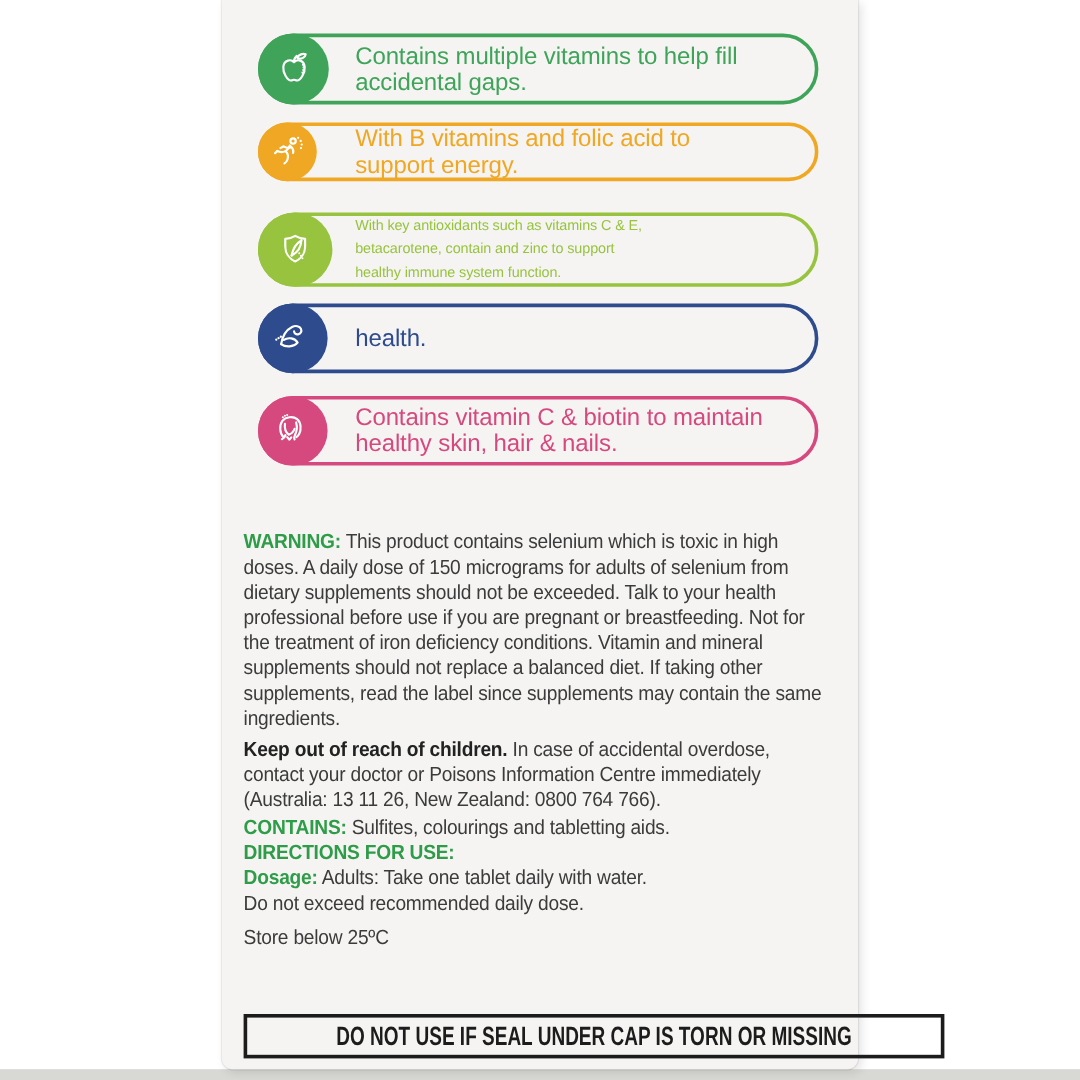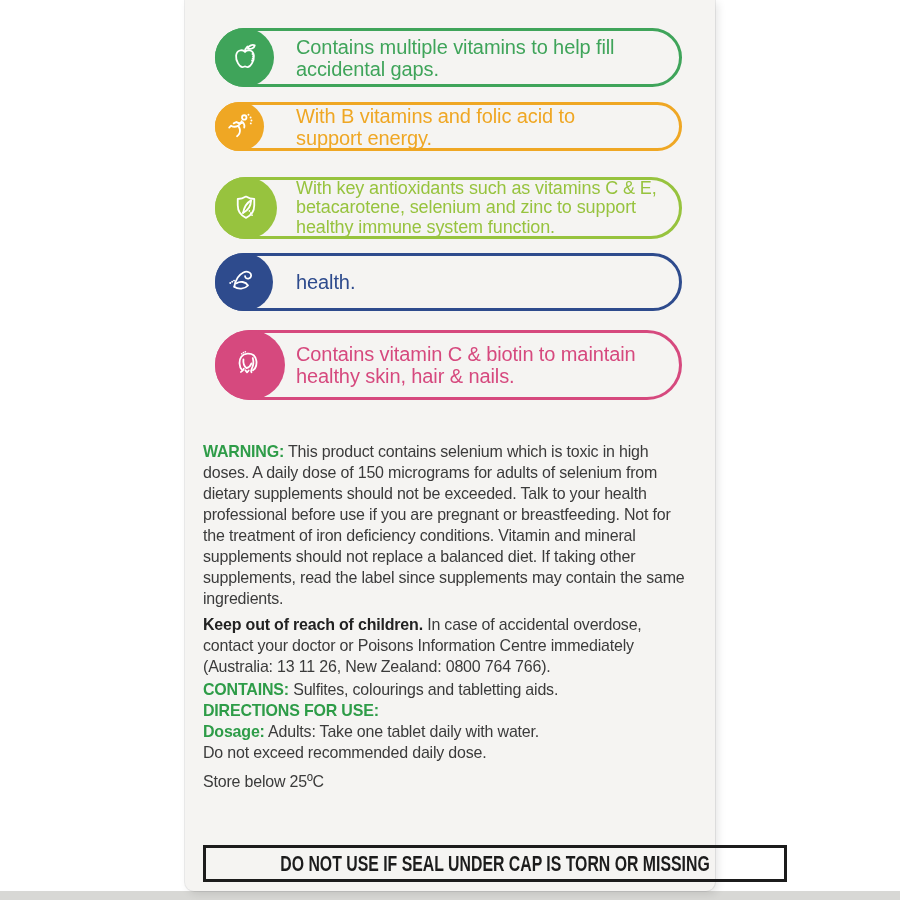--- a/index.html
+++ b/index.html
@@ -28,22 +28,22 @@
   .pill-icon svg{width:36px;height:36px;stroke:#ffffff;fill:none;
     stroke-width:1.7;stroke-linecap:round;stroke-linejoin:round;}
   .pill-icon .dot{fill:#ffffff;stroke:none;}
   .pill-text{font-size:20px;line-height:22px;letter-spacing:-0.1px;}
   .pill-text span{display:block;white-space:nowrap;}
   .c0{color:#3FA45A}.c1{color:#EFA724}.c2{color:#97C33E}.c3{color:#2E4B8D}.c4{color:#D6497E}
   .p0{top:28px;height:59px}
   .p1{top:102px;height:49px}
   .p2{top:177px;height:62px}
   .p3{top:253px;height:58px}
-  .p4{top:330px;height:70px}
-  .p2 .pill-text{font-size:18px;line-height:19.5px;}
+  .p4{top:330px;height:58px}
+  .p2 .pill-text{font-size:12px;line-height:19.5px;}
   
   .textblock{
     position:absolute;left:18px;top:441px;width:530px;
     transform:scaleX(0.94);transform-origin:0 0;
     color:#3b3b3b;font-size:17px;line-height:21px;letter-spacing:-0.2px;
   }
   .textblock .line{white-space:nowrap;}
   .lbl-green{font-weight:700;color:#2E9C48;}
   .lbl-bold{font-weight:700;color:#222222;}
   .para{margin:0 0 0 0;}
@@ -114,21 +114,21 @@
         <path d="M17 6.2 C14.6 7.7 11.6 8.5 9.2 8.5 L9.2 14.5 C9.2 19.8 12.4 24.3 17 26.3 C21.6 24.3 24.8 19.8 24.8 14.5 L24.8 8.5 C22.4 8.5 19.4 7.7 17 6.2 Z"></path>
         <path d="M21.8 9.8 C17.6 12.2 15.2 16.4 14.2 21.6"></path>
         <path d="M21.8 9.8 C21.6 14.8 19 19.2 14.2 21.6"></path>
         <circle class="dot" cx="20.2" cy="19.8" r="0.8"></circle>
         <circle class="dot" cx="21.5" cy="21.8" r="0.8"></circle>
         <circle class="dot" cx="22.7" cy="23.8" r="0.8"></circle>
       </svg>
     </span>
     <div class="pill-text">
       <span>With key antioxidants such as vitamins C &amp; E,</span>
-      <span>betacarotene, selenium and zinc to support</span>
+      <span>betacarotene, contain and zinc to support</span>
       <span>healthy immune system function.</span>
     </div>
   </div>
 
   <div class="pill p3 c3">
     <span class="pill-icon">
       <svg viewBox="0 0 34 34">
         <path d="M7.8 21.5 C8.8 15.5 11.6 10.4 16.4 8 C19.2 6.6 22.4 7.3 23.4 9.4 C24.3 11.4 23.3 13.5 21.2 13.8 C19.4 14.1 18 13 18 11.4"></path>
         <path d="M7.8 21.5 C11.4 24.2 17.6 23.9 20.8 20.3 C18.6 16.6 13.2 15.9 10 18.2"></path>
         <circle class="dot" cx="4" cy="18" r="0.9"></circle>

